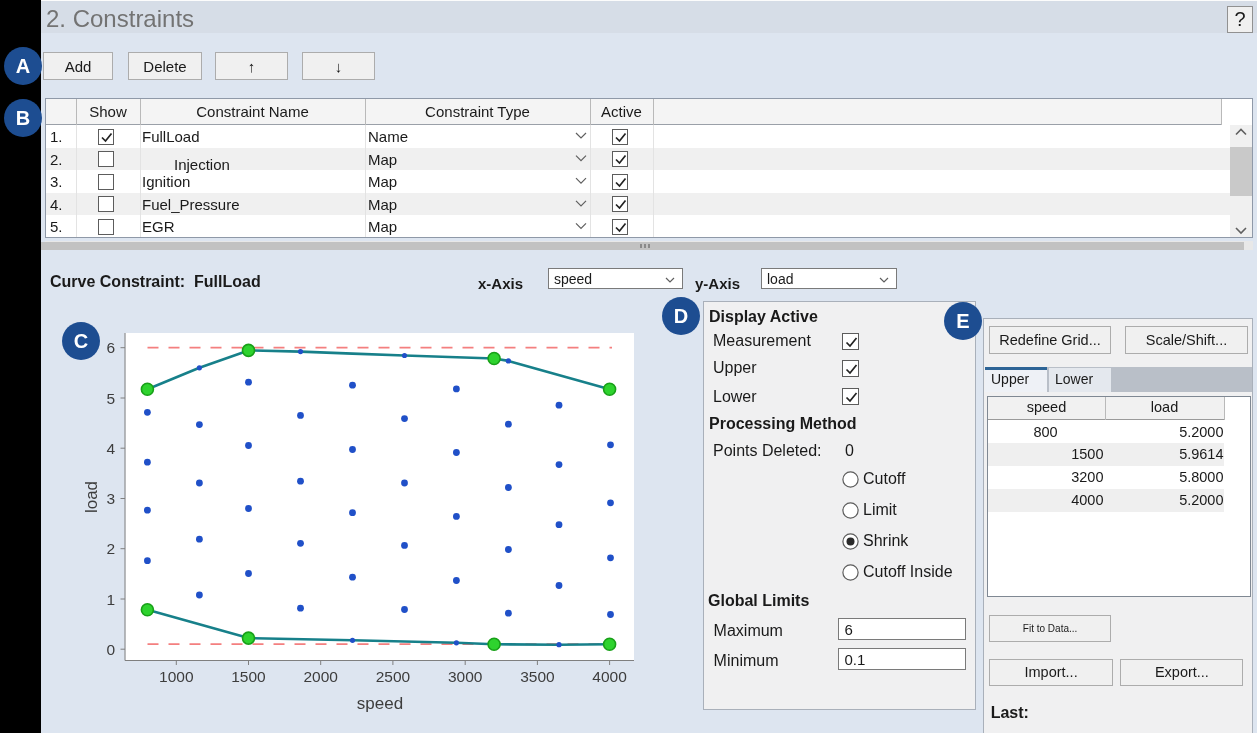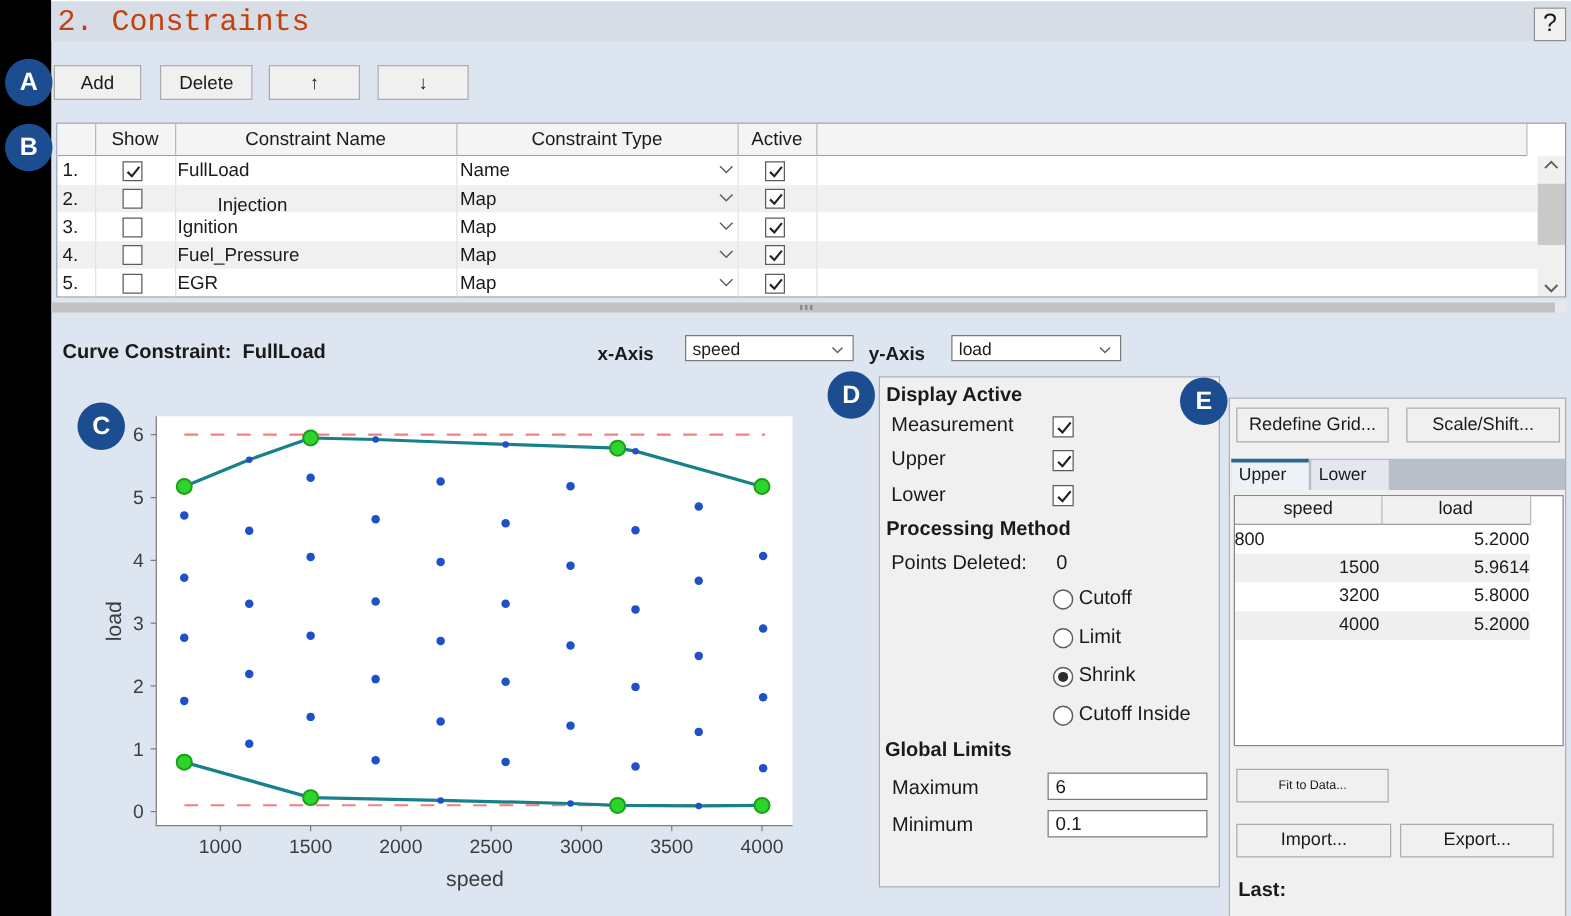--- a/index.html
+++ b/index.html
@@ -13,21 +13,21 @@
 .cb { position:absolute; width:16px; height:16px; background:#fff; border:1px solid #5c5c5c; }
 .cb svg { position:absolute; left:0px; top:0px; }
 .bold { font-weight:bold; }
 </style>
 </head>
 <body>
 
 <div class="abs" style="left:0; top:0; width:41px; height:733px; background:#000;"></div>
 
 <div class="abs" style="left:41px; top:0; width:1216px; height:33px; background:#d6dde7; border-top:1px solid #fcfcfc;"></div>
-<div class="abs" style="left:46px; top:5px; font-size:24px; color:#c2410c;font-family:Liberation Mono, monospace;">2. Constraints</div>
+<div class="abs" style="left:46px; top:5px; font-size:24px; color:#737373;">2. Constraints</div>
 <div class="btn" style="left:1227px; top:6px; width:26px; height:27px; border-color:#919191; font-size:20px;">?</div>
 
 <div class="btn" style="left:43px; top:52px; width:70px; height:28px;">Add</div>
 <div class="btn" style="left:128px; top:52px; width:74px; height:28px;">Delete</div>
 <div class="btn" style="left:215px; top:52px; width:73px; height:28px; font-size:15px;">↑</div>
 <div class="btn" style="left:302px; top:52px; width:73px; height:28px; font-size:15px;">↓</div>
 
 <div id="tableB" class="abs" style="left:45px; top:98px; width:1208px; height:140px; background:#fff; border:1px solid #8f99a8; overflow:hidden; font-size:15px;">
 
   <div class="abs" style="left:0; top:0; width:1206px; height:26px; background:#fff;"></div>
@@ -285,21 +285,21 @@
   <div class="abs" style="left:2.5px; top:76.5px; width:264px; height:201px; background:#fff; border:1px solid #7f8893;">
     <div class="abs" style="left:0; top:0; width:236.6px; height:23px; background:#f1f1f1; border-bottom:1px solid #9a9a9a;"></div>
     <div class="abs" style="left:117.8px; top:0; width:1px; height:23px; background:#b9b9b9;"></div>
     <div class="abs" style="left:236.6px; top:0; width:1px; height:23px; background:#b9b9b9;"></div>
     <div class="abs" style="left:0; top:2.5px; width:118px; text-align:center;">speed</div>
     <div class="abs" style="left:118px; top:2.5px; width:118px; text-align:center;">load</div>
     <div class="abs" style="left:0; top:24px; width:236.6px; height:22.9px; background:#fff;"></div>
     <div class="abs" style="left:0; top:46.9px; width:236.6px; height:22.9px; background:#efefef;"></div>
     <div class="abs" style="left:0; top:69.8px; width:236.6px; height:22.9px; background:#fff;"></div>
     <div class="abs" style="left:0; top:92.7px; width:236.6px; height:22.9px; background:#efefef;"></div>
-    <div class="abs" style="left:0; top:27px; width:116px; text-align:left;">800</div>
+    <div class="abs" style="left:0; top:27px; width:116px; text-align:center;">800</div>
     <div class="abs" style="left:0; top:49.9px; width:116px; text-align:right;">1500</div>
     <div class="abs" style="left:0; top:72.8px; width:116px; text-align:right;">3200</div>
     <div class="abs" style="left:0; top:95.7px; width:116px; text-align:right;">4000</div>
     <div class="abs" style="left:118px; top:27px; width:118px; text-align:right;">5.2000</div>
     <div class="abs" style="left:118px; top:49.9px; width:118px; text-align:right;">5.9614</div>
     <div class="abs" style="left:118px; top:72.8px; width:118px; text-align:right;">5.8000</div>
     <div class="abs" style="left:118px; top:95.7px; width:118px; text-align:right;">5.2000</div>
   </div>
   <div class="btn" style="left:5.1px; top:296.1px; width:122px; height:27px; font-size:10px;">Fit to Data...</div>
   <div class="btn" style="left:5.1px; top:339.8px; width:124px; height:27px; font-size:14.5px;">Import...</div>

